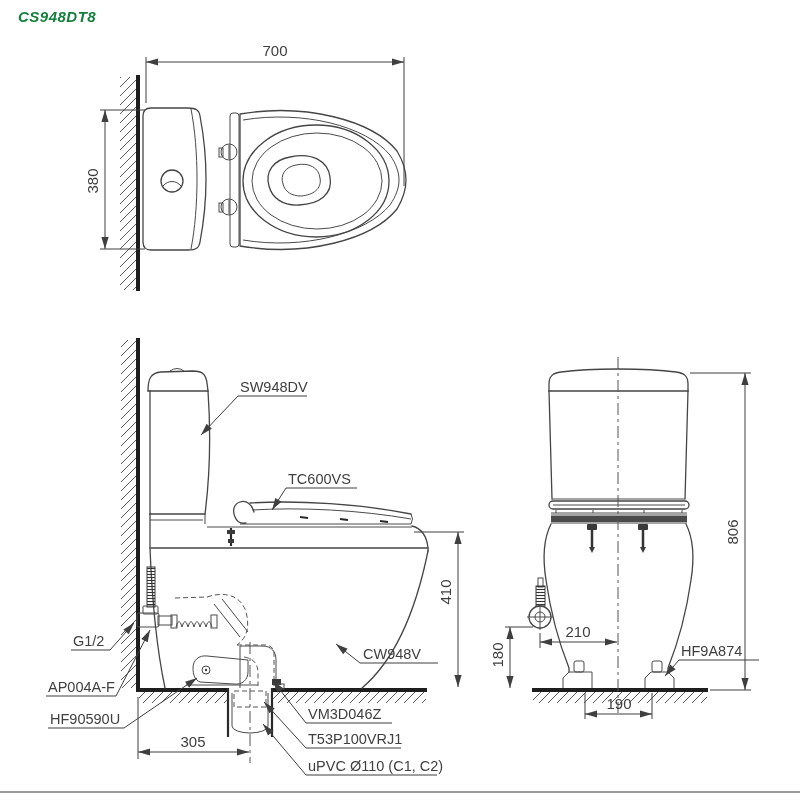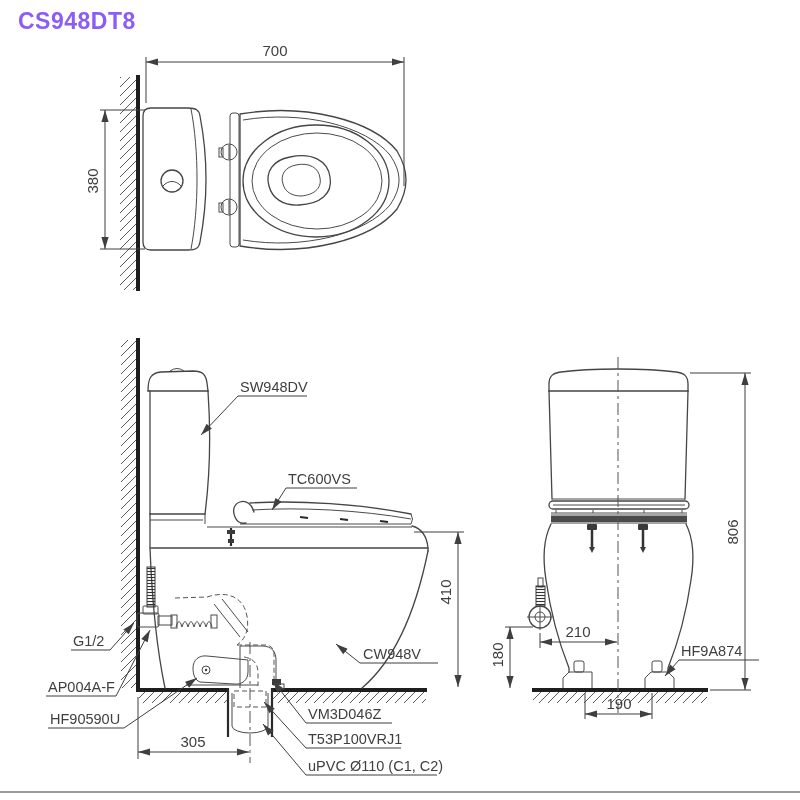--- a/index.html
+++ b/index.html
@@ -1,19 +1,19 @@
 <!DOCTYPE html>
 <html><head>
 <meta charset="utf-8">
 <style>
   html,body{margin:0;padding:0;background:#ffffff;}
   .page{position:relative;width:800px;height:800px;background:#ffffff;overflow:hidden;
         font-family:"Liberation Sans",sans-serif;}
-  .title{position:absolute;left:18px;top:8px;font-size:23px;font-weight:bold;
-         color:#8b5cf6;letter-spacing:0.5px;}
+  .title{position:absolute;left:18px;top:8px;font-size:15px;font-weight:bold;
+         font-style:italic;color:#15803d;letter-spacing:0.5px;}
   .divider{position:absolute;left:0;top:791px;width:800px;height:2px;background:#9b9b9b;}
   svg{position:absolute;left:0;top:0;}
   svg text{font-family:"Liberation Sans",sans-serif;fill:#3f3f3f;}
   .lbl{font-size:14.5px;}
   .dim{font-size:15px;}
   .ln{stroke:#454545;stroke-width:1.3;fill:none;stroke-linecap:round;stroke-linejoin:round;}
   .thin{stroke:#4a4a4a;stroke-width:1;fill:none;}
   .thick{stroke:#1e1e1e;stroke-width:4;fill:none;stroke-linecap:butt;}
   .med{stroke:#2a2a2a;stroke-width:2.2;fill:none;}
   .dimln{stroke:#3f3f3f;stroke-width:1;fill:none;}

